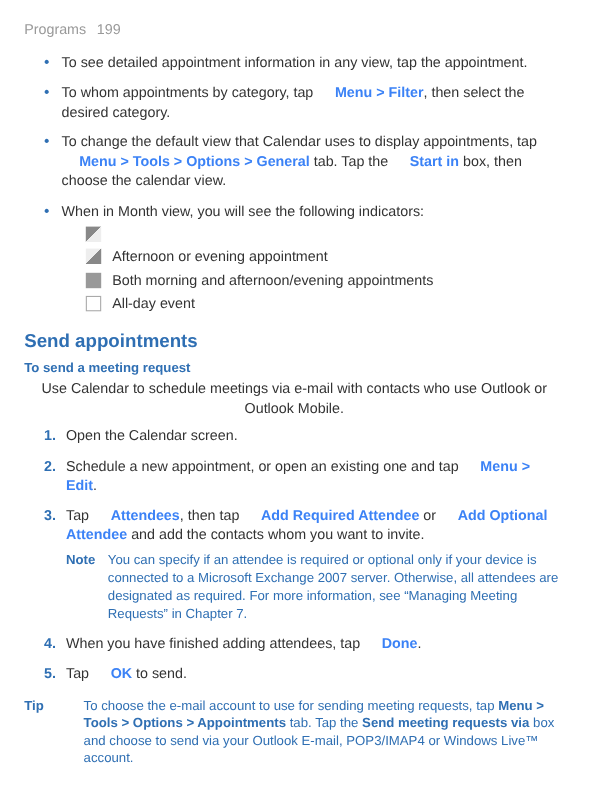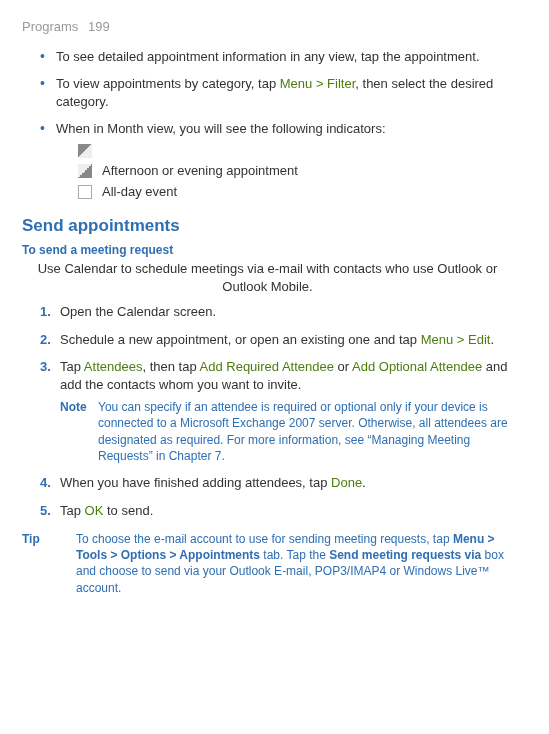--- a/index.html
+++ b/index.html
@@ -35,21 +35,21 @@
   }
   ul.bullets > li::before {
     content: "•";
     position: absolute;
     left: 0;
     top: 0;
     color: #2f6fb3;
     font-size: 14px;
     line-height: 1.2;
   }
-  .bold { font-weight: normal; color: #4d7c0f; }
+  .bold { font-weight: bold; color: #3b82f6; margin-left: 16px; }
 
   .indicators {
     padding-left: 22px;
     margin-top: 6px;
   }
   .ind-row {
     display: flex;
     align-items: center;
     margin-bottom: 4px;
   }
@@ -156,31 +156,38 @@
 <div class="header">
   <span class="section">Programs</span>
   <span class="page">199</span>
 </div>
 
 <ul class="bullets">
   <li>
     <span>To see detailed appointment information in any view, tap the appointment.</span>
   </li>
   <li>
-    <span>To view appointments by category, tap </span><span class="bold">Menu &gt; Filter</span><span>, then select the desired category.</span>
+    <span>To whom appointments by category, tap </span><span class="bold">Menu &gt; Filter</span><span>, then select the desired category.</span>
+  </li>
+  <li>
+    <span>To change the default view that Calendar uses to display appointments, tap </span><span class="bold">Menu &gt; Tools &gt; Options &gt; General</span><span> tab. Tap the </span><span class="bold">Start in</span><span> box, then choose the calendar view.</span>
   </li>
   <li>
     <span>When in Month view, you will see the following indicators:</span>
     <div class="indicators">
       <div class="ind-row">
         <div class="ind-icon icon-morning"></div>
       </div>
       <div class="ind-row">
         <div class="ind-icon icon-afternoon"></div>
         <span class="ind-label">Afternoon or evening appointment</span>
+      </div>
+      <div class="ind-row">
+        <div class="ind-icon icon-both"></div>
+        <span class="ind-label">Both morning and afternoon/evening appointments</span>
       </div>
       <div class="ind-row">
         <div class="ind-icon icon-allday"></div>
         <span class="ind-label">All-day event</span>
       </div>
     </div>
   </li>
 </ul>
 
 <h2 class="section-title">Send appointments</h2>

